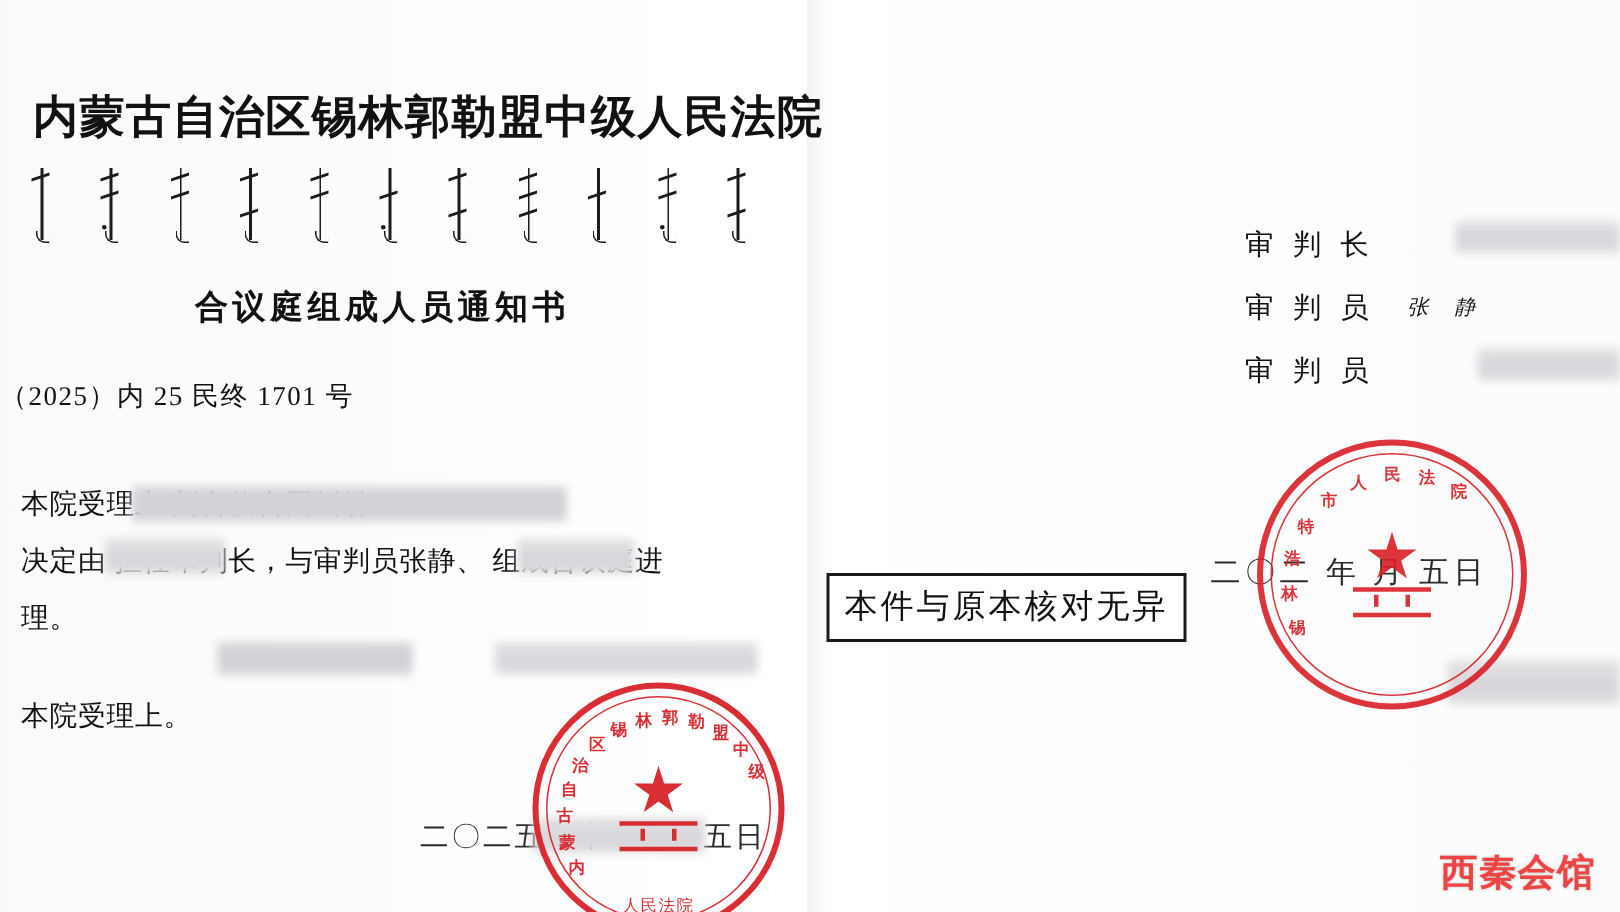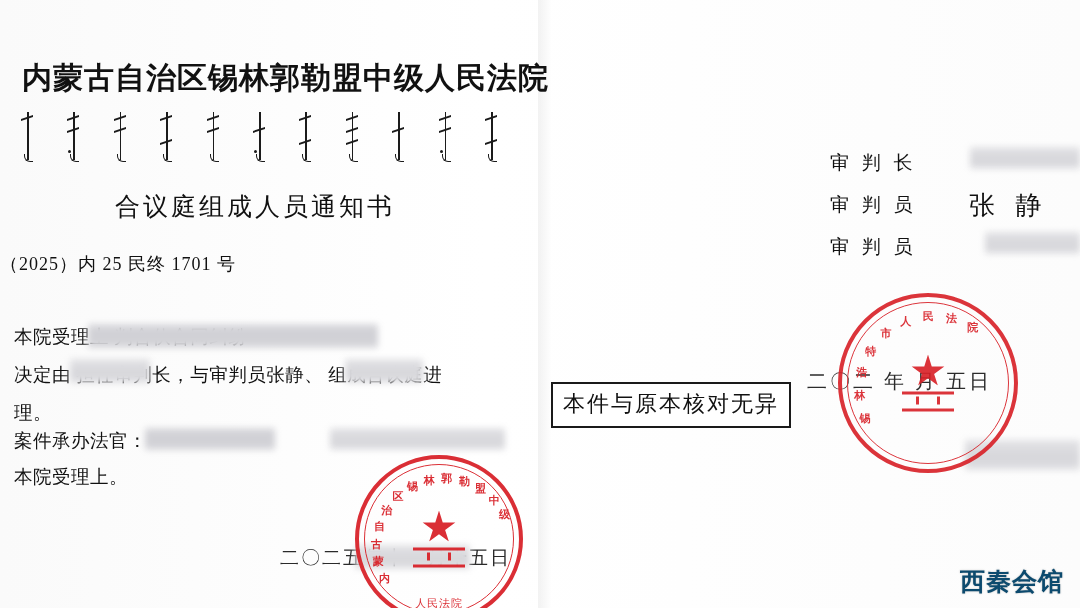--- a/index.html
+++ b/index.html
@@ -101,22 +101,22 @@
     border-bottom: 1.6px solid #1b1b1b;
     border-bottom-left-radius: 6px;
   }
 
   .doc-title {
     position: absolute;
     left: 0;
     top: 190px;
     width: 510px;
     text-align: center;
-    font-size: 25px;
-    font-weight: normal;
+    font-size: 22px;
+    font-weight: bold;
     letter-spacing: 3px;
   }
   .doc-number {
     position: absolute;
     left: 0;
     top: 252px;
     width: 520px;
     text-align: left;
     font-size: 18px;
     letter-spacing: 1px;
@@ -199,24 +199,25 @@
     display: flex;
     align-items: center;
   }
   .sig-label {
     font-size: 19px;
     letter-spacing: 4px;
     white-space: nowrap;
     width: 92px;
   }
   .sig-value {
-    font-size: 26px;
+    font-size: 14px;
     letter-spacing: 7px;
-    margin-left: 47px;
-    white-space: nowrap;
+    margin-left: 16px;
+    white-space: nowrap;
+    font-style: italic;
   }
   .clerk-row {
     position: absolute;
     left: 285px;
     top: 445px;
     display: flex;
     align-items: center;
   }
 
   .verify-stamp {
@@ -348,21 +349,21 @@
     right: 16px;
     bottom: 10px;
     z-index: 9;
     display: flex;
     align-items: center;
     gap: 4px;
   }
   .watermark .wm-text {
     font-size: 25px;
     font-weight: bold;
-    color: #0c4a6e;
+    color: #ef4444;
     letter-spacing: 1px;
     text-shadow: 0 0 2px rgba(0,0,0,0.25);
     font-family: "Liberation Sans", sans-serif;
   }
 
   
   .gutter {
     position: absolute;
     left: 538px;
     top: 0;
@@ -454,21 +455,20 @@
     <div class="doc-title">合议庭组成人员通知书</div>
 
     <div class="doc-number">（2025）内 25 民终 1701 号</div>
 
     <div class="body-text">
       <p>本院受理上                          判合伙合同纠纷一</p>
       <p>决定由           担任审判长，与审判员张静、           组成合议庭进</p>
       <p>理。</p>
     </div>
 
-    <div class="officer-line">案件承办法官：</div>
     <div class="notice-line">本院受理上。</div>
     <div class="date-line">二〇二五年十一月十五日</div>
 
     <div class="redact" style="left:88px; top:324px; width:290px; height:24px;"></div>
     <div class="redact light" style="left:70px; top:359px; width:80px; height:24px;"></div>
     <div class="redact light" style="left:345px; top:359px; width:78px; height:24px;"></div>
     <div class="redact" style="left:145px; top:428px; width:130px; height:22px;"></div>
     <div class="redact light" style="left:330px; top:428px; width:175px; height:22px;"></div>
     <div class="redact light" style="left:355px; top:545px; width:115px; height:24px;"></div>
   </div>

